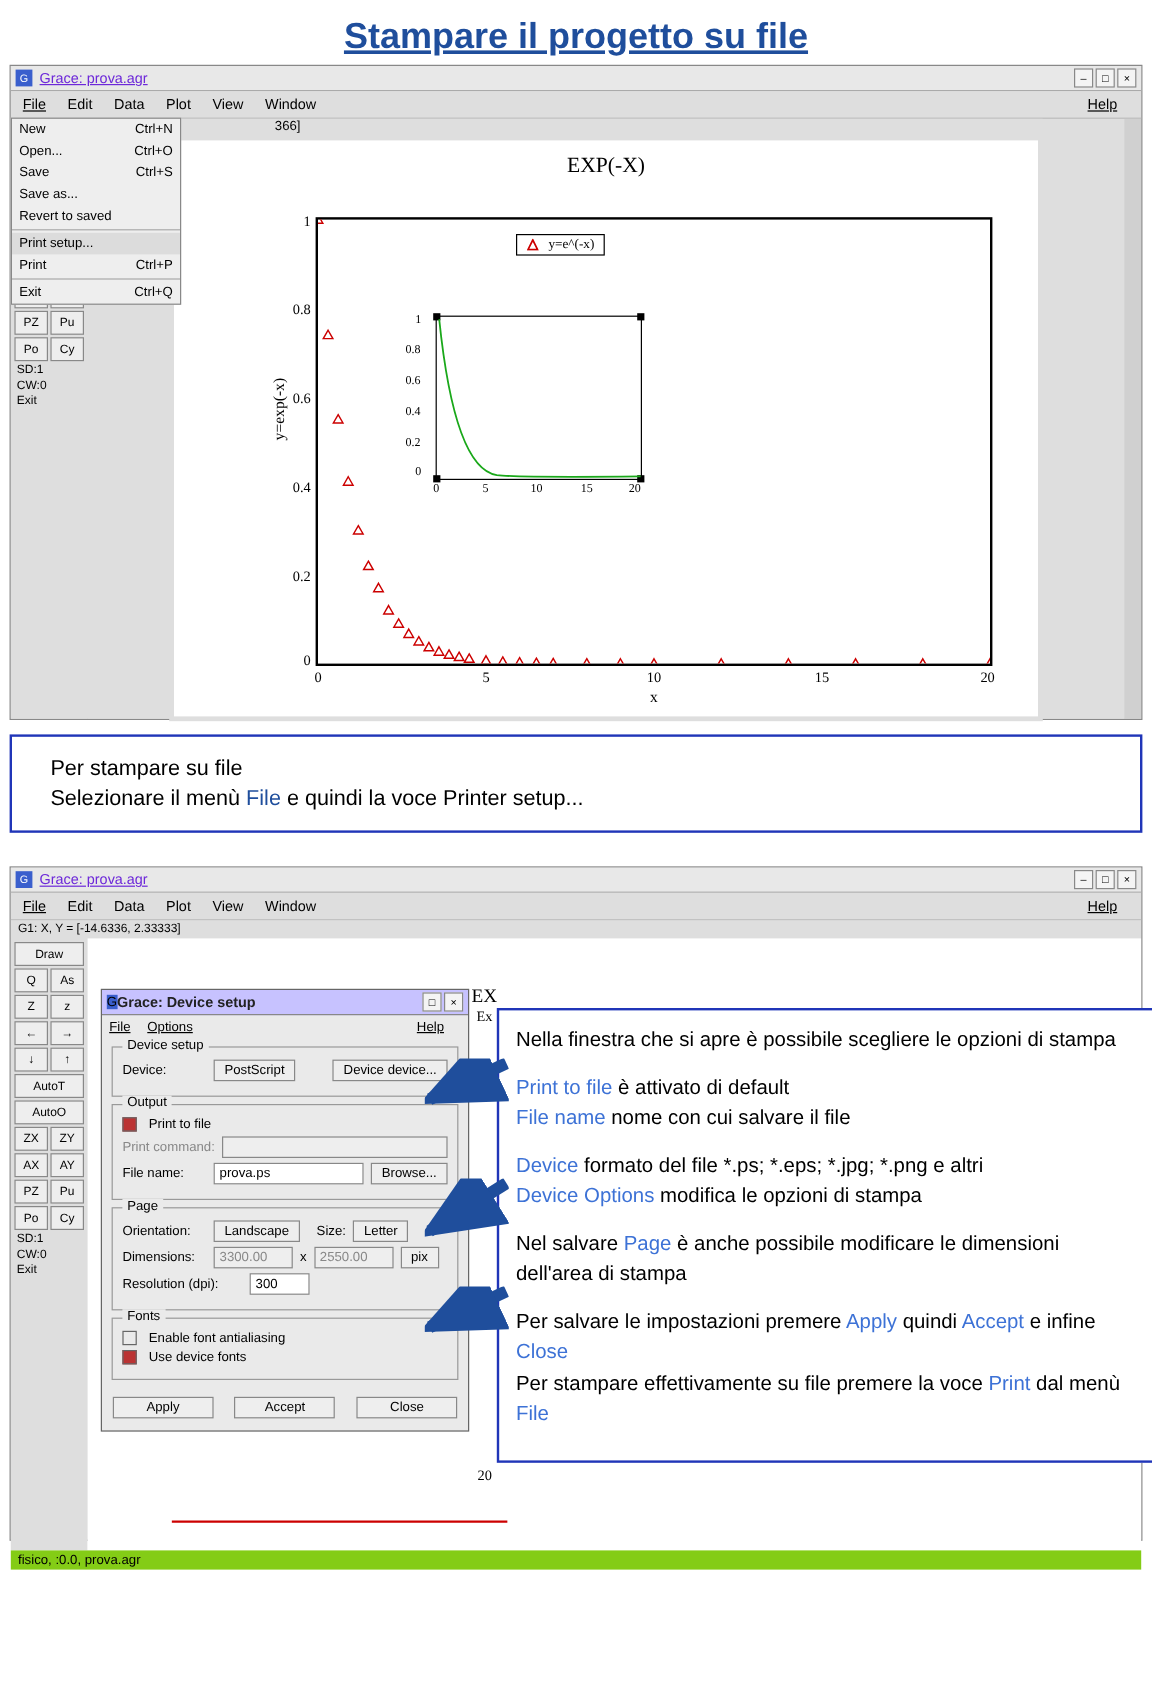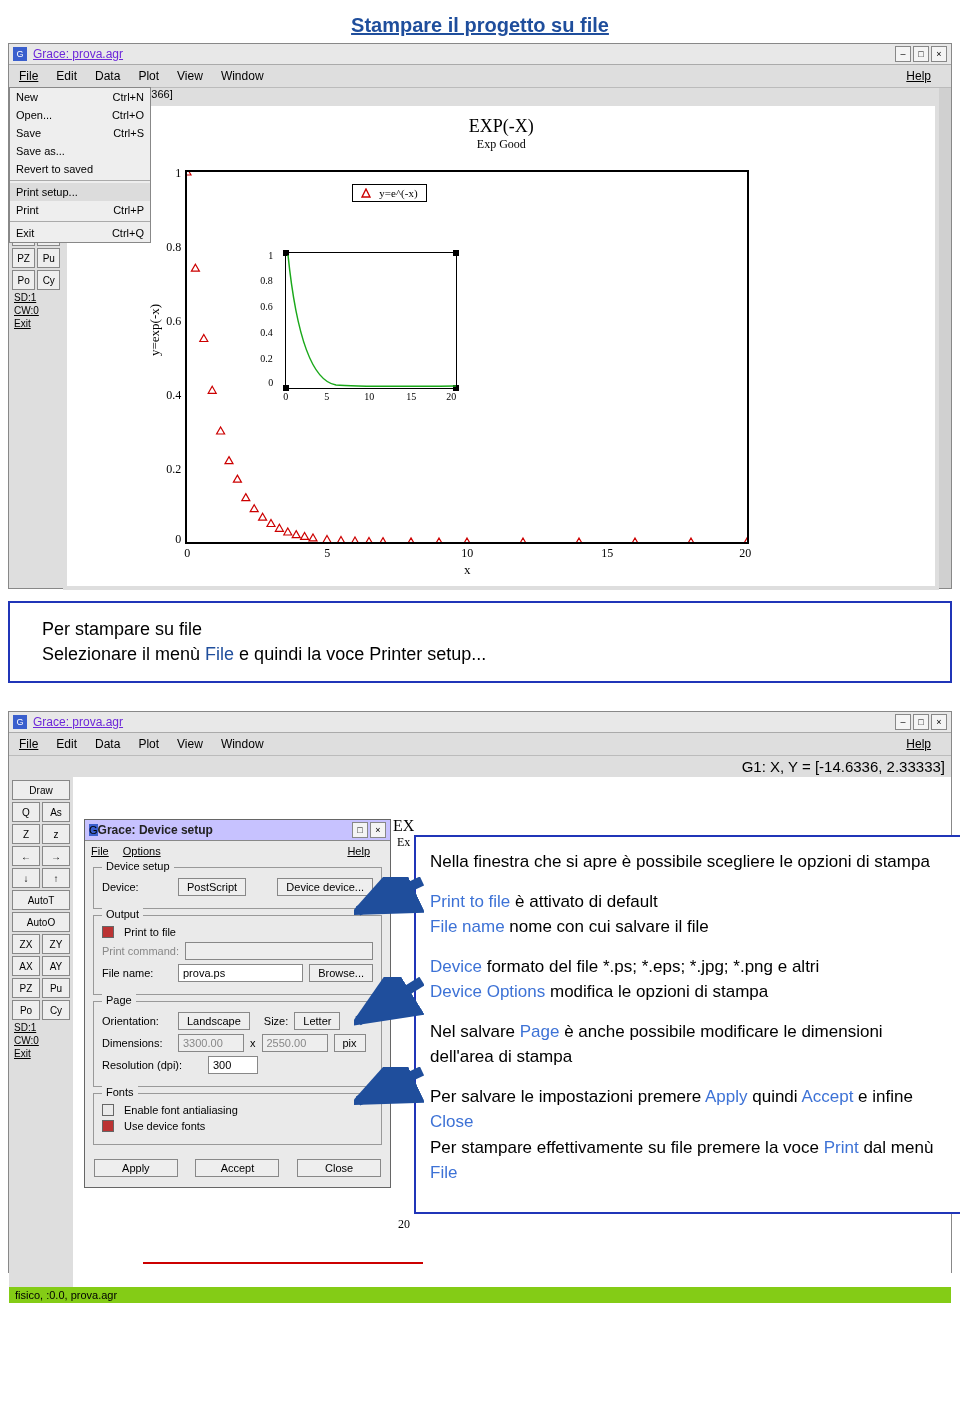--- a/index.html
+++ b/index.html
@@ -1,35 +1,35 @@
 <!DOCTYPE html>
 <html><head>
 <meta charset="utf-8">
 <style>
   body { margin:0; font-family: Verdana, Arial, sans-serif; background:#fff; width:960px; }
-  .page-title { text-align:center; color:#1f4e9c; font-size:20px; font-weight:bold; text-decoration:underline; padding:14px 0 6px; }
+  .page-title { text-align:center; color:#1f4e9c; font-size:30px; font-weight:bold; text-decoration:underline; padding:14px 0 6px; }
   .shot-wrap { margin:0 8px; position:relative; }
   
   .grace-window { border:1px solid #888; background:#dedede; font-family: Verdana, sans-serif; font-size:12px; position:relative; }
   .titlebar { height:20px; background:#e8e8e8; display:flex; align-items:center; padding:0 4px; border-bottom:1px solid #aaa; }
   .titlebar .app-icon { width:14px; height:14px; background:#3a5fcd; display:inline-flex; align-items:center; justify-content:center; color:#fff; font-size:9px; margin-right:6px; }
   .titlebar .title-text { flex:1; color:#6d28d9; font-size:12px;text-decoration:underline; }
   .win-btn { width:14px; height:14px; border:1px solid #888; background:#f4f4f4; margin-left:2px; display:inline-flex; align-items:center; justify-content:center; font-size:9px; line-height:1; }
   .menubar { height:22px; background:#dedede; display:flex; align-items:center; padding:0 6px; border-bottom:1px solid #bbb; }
   .menubar .menuitem { margin-right:10px; font-size:12px; color:#000; padding:2px 4px; }
   .menubar .help { margin-left:auto; }
   .workarea { display:flex; height:500px; }
   .sidebar { width:58px; background:#dedede; padding:3px 3px 0; display:flex; flex-direction:column; gap:2px; }
   .tbtn { border:1px solid #888; background:#eee; height:18px; font-size:10px; display:flex; align-items:center; justify-content:center; }
   .tbtn-pair { display:flex; gap:2px; }
   .tbtn-pair .tbtn { flex:1; }
-  .side-text { font-size:10px; padding-left:2px;text-decoration:underline; }
+  .side-text { font-size:10px; padding-left:2px; }
   .canvas-outer { flex:1; background:#dedede; display:flex; flex-direction:column;align-items:center; }
   .canvas-scroll { flex:1; background:#dedede; padding:4px; position:relative; }
-  .canvas-page { background:#fff; width:868px; height:480px; position:relative; }
+  .canvas-page { background:#fff; width:720px; height:480px; position:relative; }
   .right-scrollbar { width:14px; background:#d0d0d0; }
   
   .file-menu { position:absolute; top:22px; left:0; width:140px; background:#eee; border:1px solid #888; z-index:5; }
   .file-menu .row { display:flex; justify-content:space-between; padding:3px 6px; font-size:11px; }
   .file-menu .sep { height:1px; background:#aaa; margin:2px 0; }
   .file-menu .row.sel { background:#dcdcdc; }
   
   .chart-title { text-align:center; font-family: 'Times New Roman', serif; font-size:18px; }
   .chart-sub { text-align:center; font-family:'Times New Roman', serif; font-size:12px; }
   .plot-box { position:absolute; left:118px; top:64px; width:560px; height:370px; border:2px solid #000; }
@@ -43,21 +43,21 @@
   .inset-box { position:absolute; left:98px; top:80px; width:170px; height:135px; border:1.5px solid #000; }
   .inset-handle { width:6px; height:6px; background:#000; position:absolute; }
   
   .data-svg { position:absolute; inset:0; }
   
   .callout { border:2px solid #2035b8; background:#fff; padding:14px 32px; font-size:18px; line-height:1.4; }
   .callout .k1 { color:#1f4e9c; }
   .callout .k2 { color:#000000; }
   
   .workarea2 { display:flex; height:510px; }
-  .status-area { font-size:15px; padding:2px 6px; background:#dedede;text-align:right; }
+  .status-area { font-size:10px; padding:2px 6px; background:#dedede; }
   .dialog { position:absolute; left:75px; top:42px; width:305px; background:#eaeaea; border:1px solid #666; z-index:20; font-size:11px; }
   .dialog .dlg-title { height:20px; background:#c7c2ff; display:flex; align-items:center; padding:0 4px; border-bottom:1px solid #888; }
   .dialog .dlg-title .t-text { flex:1; font-size:12px; font-weight:bold; color:#222; }
   .dlg-menu { height:20px; display:flex; align-items:center; padding:0 6px; }
   .dlg-menu span { margin-right:14px; }
   .dlg-menu .help { margin-left:auto; }
   .fieldset { border:1px solid #999; margin:6px 8px; padding:6px 8px 8px; position:relative; }
   .fieldset .legend { position:absolute; top:-8px; left:8px; background:#eaeaea; padding:0 4px; font-size:11px; }
   .frow { display:flex; align-items:center; gap:6px; margin:4px 0; font-size:11px; }
   .frow label { min-width:70px; }
@@ -157,21 +157,20 @@
           </div>
         <div class="side-text">SD:1</div>
         <div class="side-text">CW:0</div>
         <div class="side-text">Exit</div>
       </div>
       <div class="canvas-outer">
         <div class="canvas-scroll">
           <div style="position:absolute; left:88px; top:0; font-size:11px;">366]</div>
           <div class="canvas-page" style="margin-top:14px;">
             <div class="chart-title" style="padding-top:10px;">EXP(-X)</div>
-            <div class="chart-sub">Exp Good</div>
             <span class="ylabel">y=exp(-x)</span>
             <div class="plot-box">
               <span class="tick-y" style="top:-6px">1</span>
               <span class="tick-y" style="top:68px">0.8</span>
               <span class="tick-y" style="top:142px">0.6</span>
               <span class="tick-y" style="top:216px">0.4</span>
               <span class="tick-y" style="top:290px">0.2</span>
               <span class="tick-y" style="top:360px">0</span>
               <span class="tick-x" style="left:0">0</span>
               <span class="tick-x" style="left:140px">5</span>

